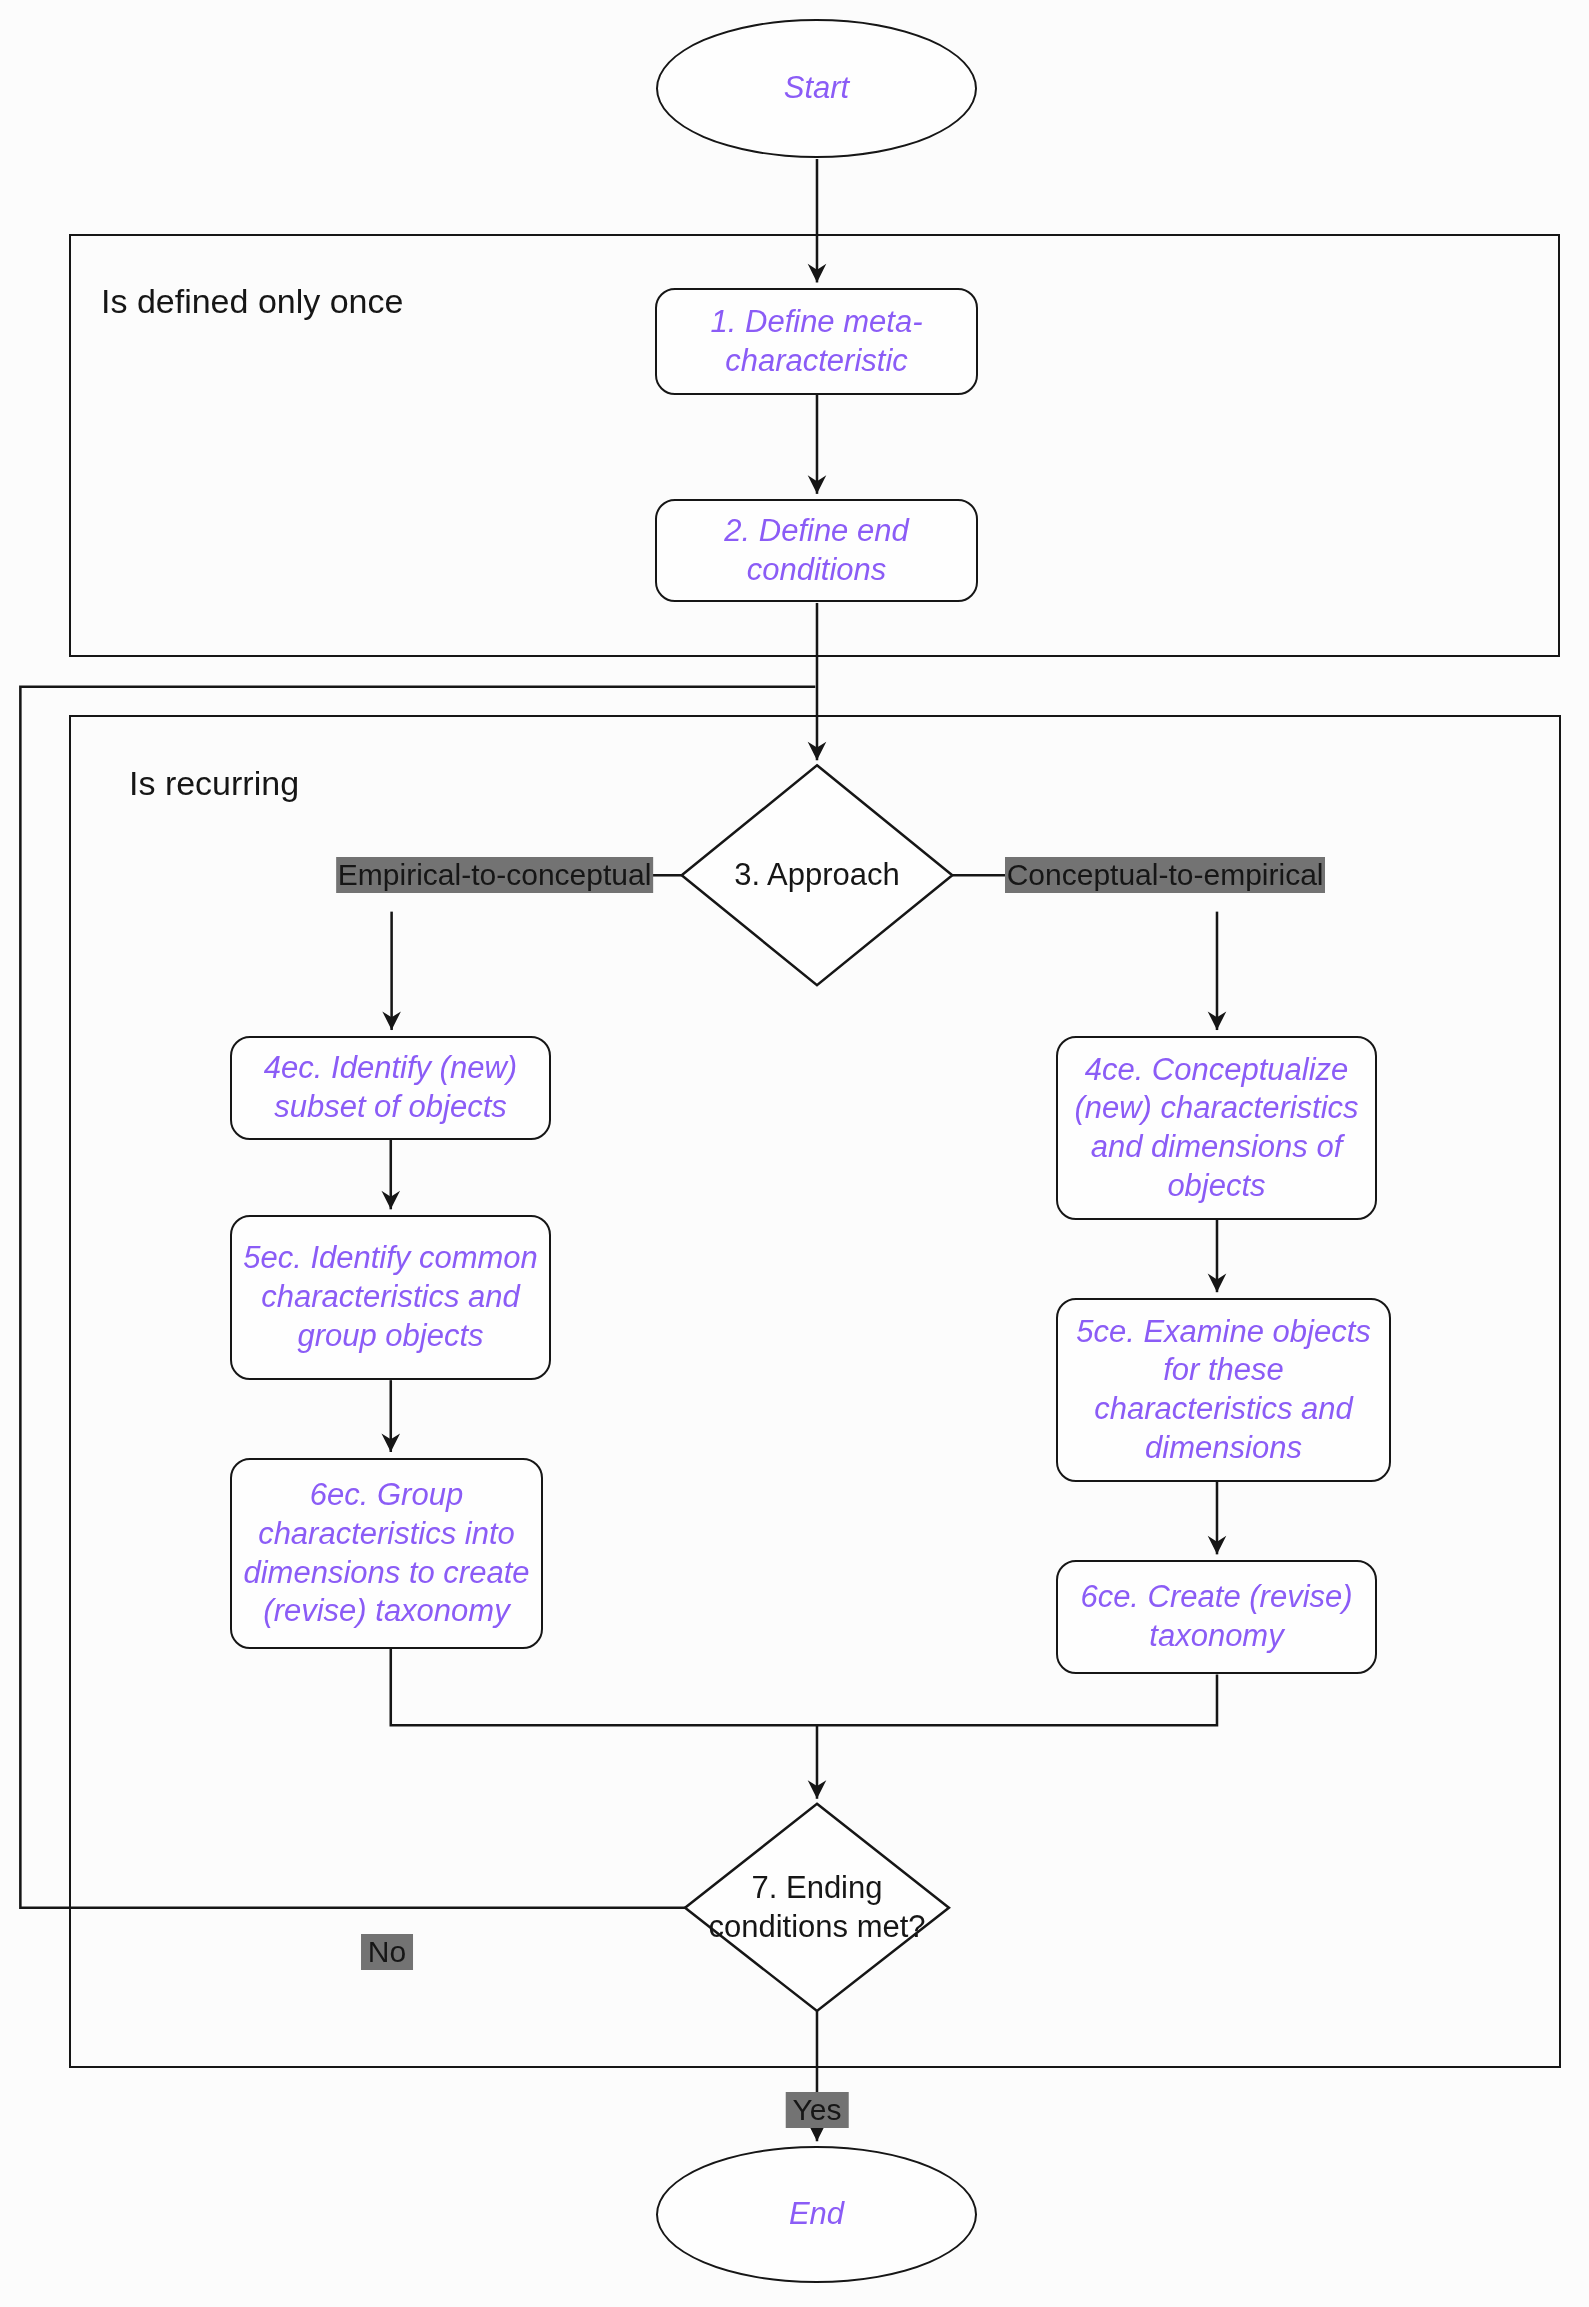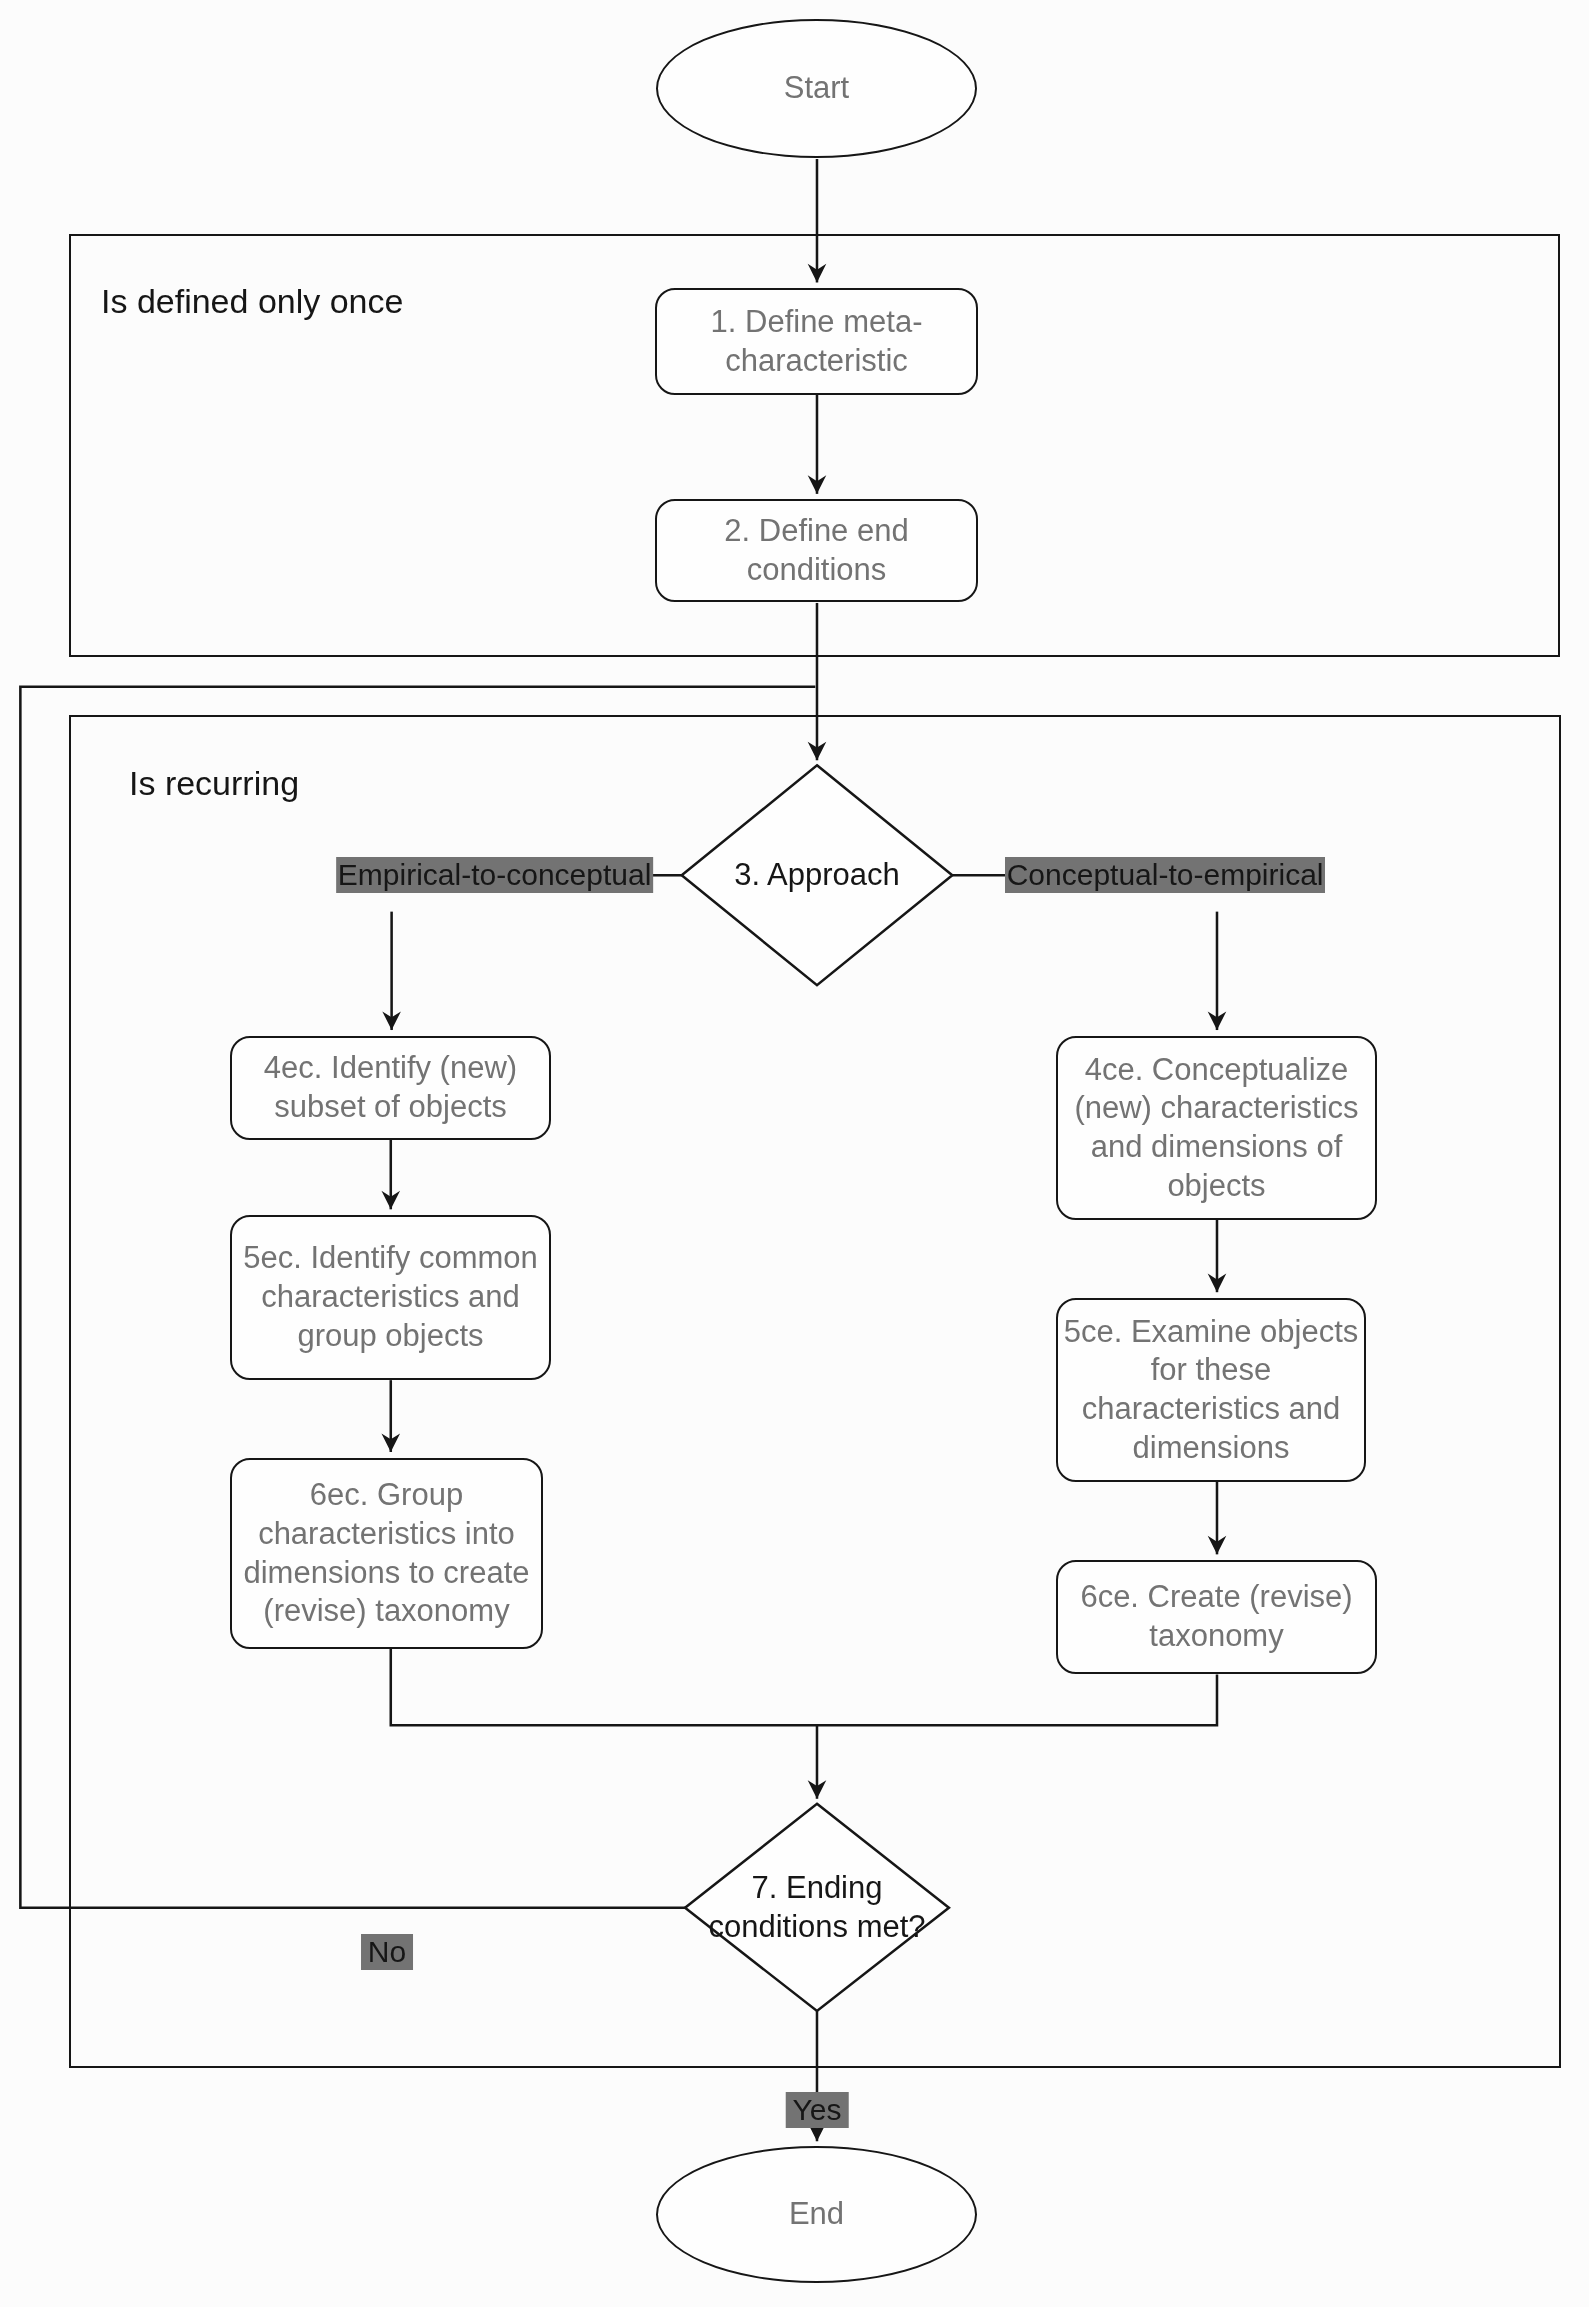--- a/index.html
+++ b/index.html
@@ -43,21 +43,22 @@
     border: 2.5px solid #161616;
     background: #fefefe;
     display: flex;
     align-items: center;
     justify-content: center;
     text-align: center;
     font-size: 31px;
     line-height: 1.25;
     white-space: pre-line;
     z-index: 3;
-    color: #737373;
+    color: #8b5cf6;
+    font-style: italic;
   }
   .rounded { border-radius: 20px; }
   .terminator { border-radius: 50%; }
   .diamond-label {
     position: absolute;
     transform: translate(-50%, -50%);
     text-align: center;
     font-size: 31px;
     line-height: 1.25;
     white-space: pre-line;
@@ -139,21 +140,21 @@
 group objects</div>
   <div class="node rounded" style="left:230px; top:1458px; width:313px; height:191px;">6ec. Group
 characteristics into
 dimensions to create
 (revise) taxonomy</div>
 
   <div class="node rounded" style="left:1056px; top:1036px; width:321px; height:184px;">4ce. Conceptualize
 (new) characteristics
 and dimensions of
 objects</div>
-  <div class="node rounded" style="left:1056px; top:1298px; width:310px; height:184px;">5ce. Examine objects
+  <div class="node rounded" style="left:1056px; top:1298px; width:335px; height:184px;">5ce. Examine objects
 for these
 characteristics and
 dimensions</div>
   <div class="node rounded" style="left:1056px; top:1560px; width:321px; height:114px;">6ce. Create (revise)
 taxonomy</div>
 
   <div class="diamond-label" style="left:817px; top:875px;">3. Approach</div>
   <div class="diamond-label" style="left:817px; top:1908px;">7. Ending
 conditions met?</div>
 

